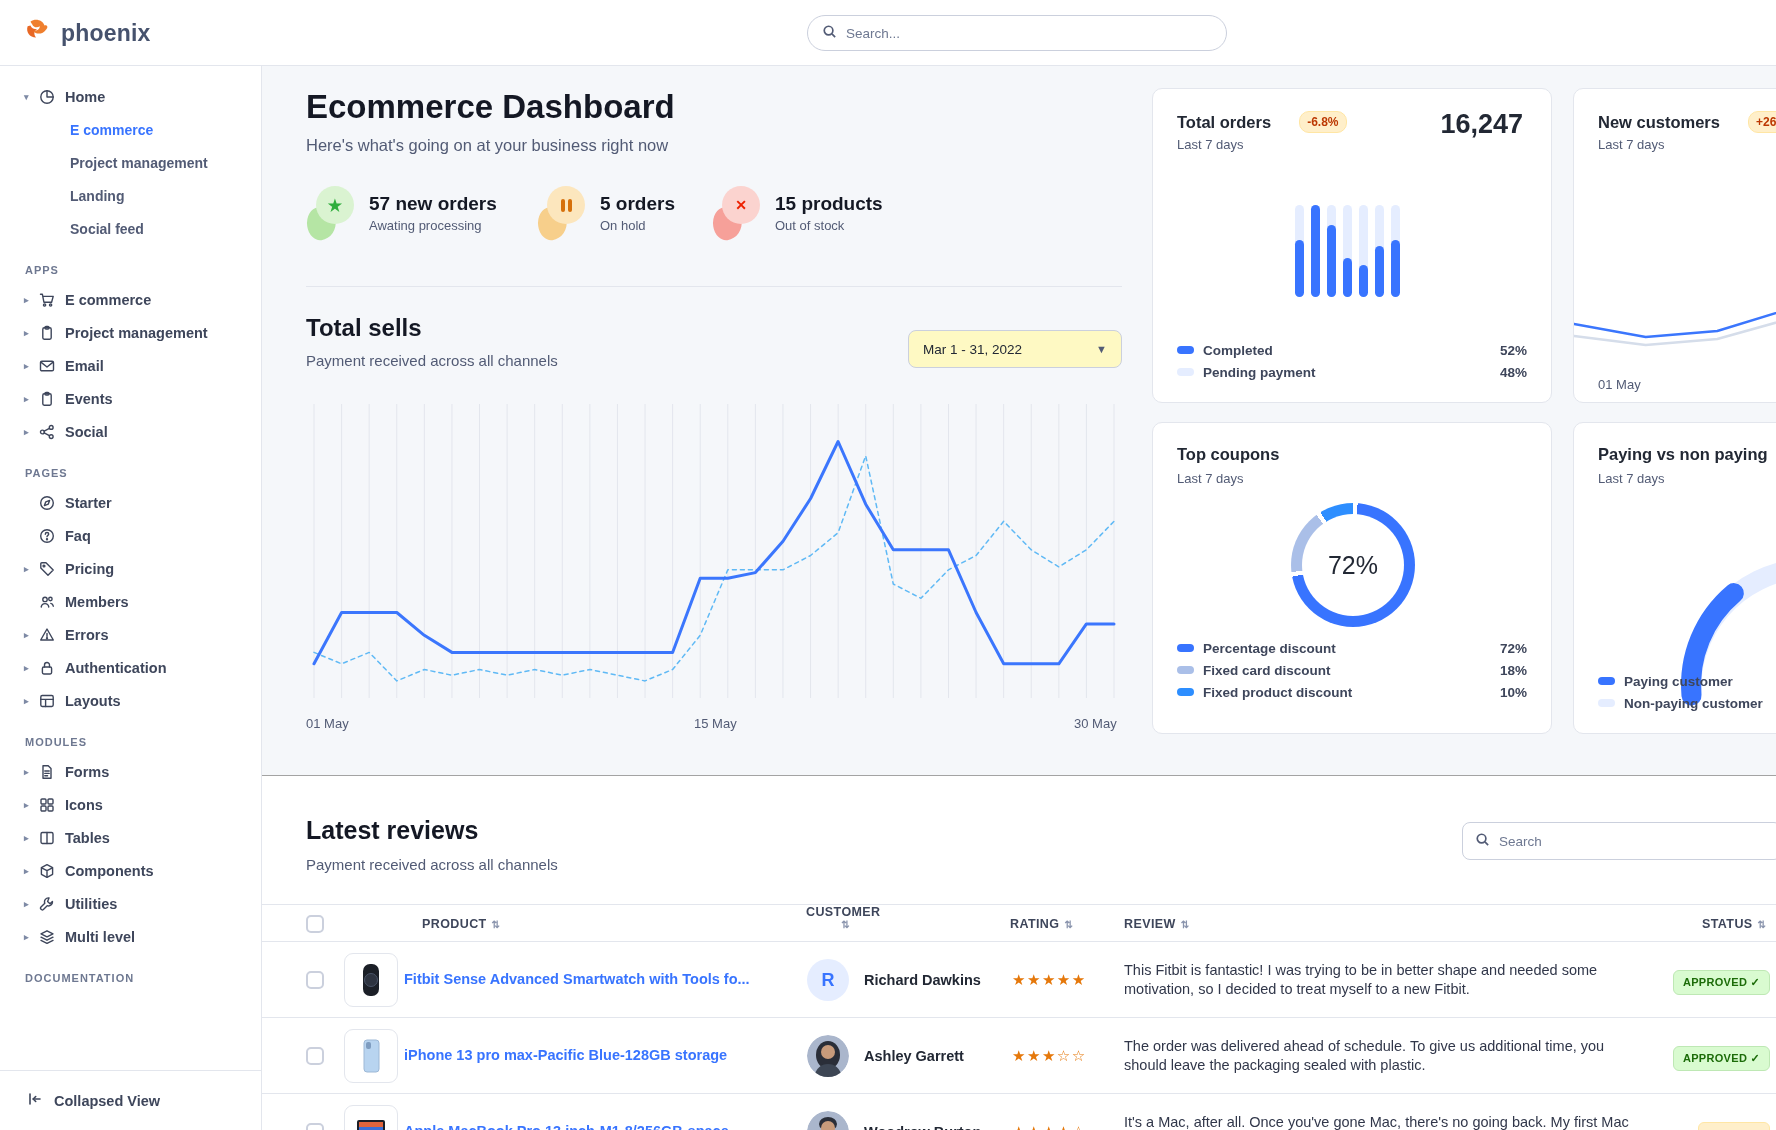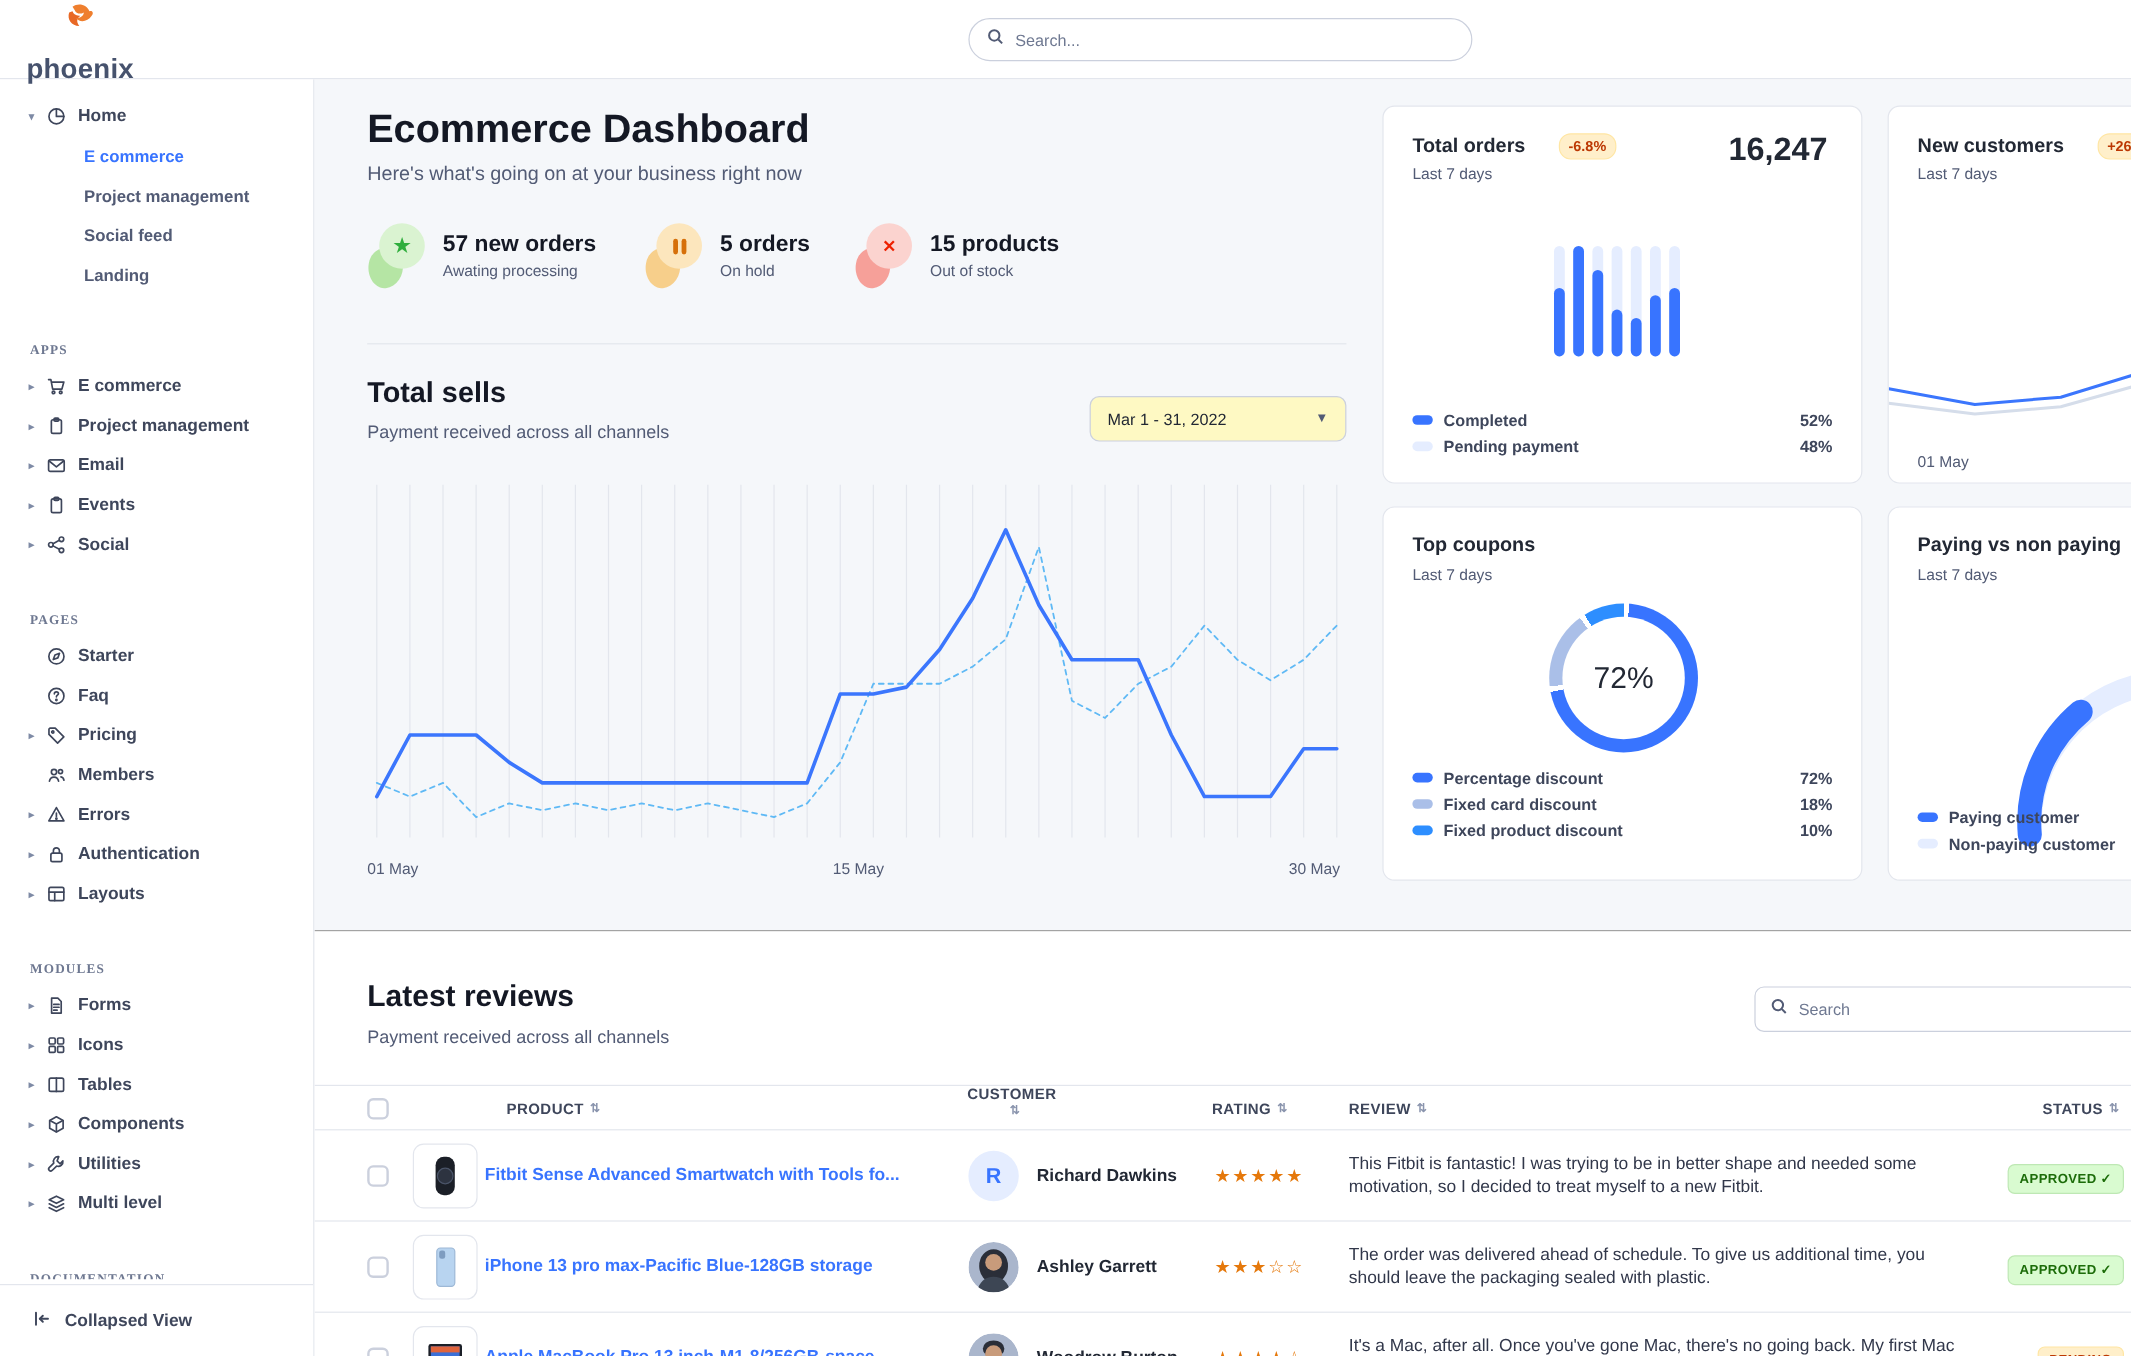--- a/index.html
+++ b/index.html
@@ -3,41 +3,41 @@
 <meta charset="utf-8">
 <style>
   * { margin:0; padding:0; box-sizing:border-box; }
   body { background:#fff; }
   .app { position:relative; width:1776px; height:1130px; background:#fff;
          font-family:"Liberation Sans", sans-serif; overflow:hidden; color:#31374a; }
 
   
   .topbar { position:absolute; top:0; left:0; width:1776px; height:66px; background:#fff;
             border-bottom:1px solid #e3e6ed; z-index:5; }
-  .logo { position:absolute; left:22px; top:0; height:66px; display:flex; align-items:center; gap:9px; cursor:pointer;flex-direction:column; }
+  .logo { position:absolute; left:22px; top:0; height:66px; display:flex; align-items:center; gap:9px; cursor:pointer; }
   .logo-text { font-size:23px; font-weight:700; color:#46526d; letter-spacing:.2px; }
   .search-pill { position:absolute; left:807px; top:15px; width:420px; height:36px; border:1px solid #cbd0dd;
                  border-radius:18px; display:flex; align-items:center; padding:0 14px; gap:9px; background:#fff; }
   .search-pill input { border:none; outline:none; flex:1; font-size:13.5px; color:#31374a; background:transparent;
                        font-family:"Liberation Sans",sans-serif; }
   .search-pill input::placeholder, .rev-search input::placeholder { color:#6e7891; }
 
   
   .sidebar { position:absolute; top:66px; left:0; width:262px; height:1064px; background:#fff;
              border-right:1px solid #e3e6ed; z-index:4; }
   .sidebar nav { padding-top:14px; overflow:hidden; height:1000px; }
   .nav-item { display:flex; align-items:center; height:33px; padding-left:24px; cursor:pointer;
               color:#3e465b; font-size:14.5px; font-weight:700; }
   .nav-caret { width:15px; font-size:9px; color:#7e8aa5; }
   .nav-ico { width:26px; display:flex; align-items:center; color:#3e465b; }
   .nav-ico svg { stroke:#3e465b; }
   .nav-sub { height:33px; display:flex; align-items:center; padding-left:70px; font-size:14px;
              color:#525b75; font-weight:600; cursor:pointer; }
   .nav-sub.active { color:#3874ff; }
-  .nav-label { margin:41px 0 7px 25px; font-size:11px; letter-spacing:1px; color:#6e7891; font-weight:700;font-family:Liberation Serif, serif; }
+  .nav-label { margin:19px 0 7px 25px; font-size:11px; letter-spacing:1px; color:#6e7891; font-weight:700; }
   .side-footer { position:absolute; bottom:0; left:0; right:0; height:60px; border-top:1px solid #e3e6ed;
                  display:flex; align-items:center; gap:11px; padding-left:27px; color:#3e465b;
                  font-size:14.5px; font-weight:700; cursor:pointer; background:#fff; }
 
   
   .main { position:absolute; left:262px; top:66px; width:1514px; height:1064px; }
   .dashboard { position:absolute; top:0; left:0; width:100%; height:709px; background:#f5f7fa; }
 
   .page-title { position:absolute; left:44px; top:22px; font-size:33px; font-weight:800; color:#141824; }
   .page-subtitle { position:absolute; left:44px; top:70px; font-size:16.5px; color:#525b75; }
@@ -158,22 +158,22 @@
           <span class="nav-ico">
             <svg stroke="#3e465b" width="16" height="16" viewBox="0 0 16 16" fill="none" stroke-width="1.4" stroke-linecap="round" stroke-linejoin="round">
               <circle cx="8" cy="8" r="6.2"></circle>
               <path d="M8 1.8V8h6.2"></path>
             </svg>
           </span>
           <span>Home</span>
         </div>
         <div class="nav-sub active">E commerce</div>
         <div class="nav-sub">Project management</div>
+        <div class="nav-sub">Landing</div>
         <div class="nav-sub">Social feed</div>
-        <div class="nav-sub">Landing</div>
         <div class="nav-label">APPS</div>
         <div class="nav-item">
           <span class="nav-caret">▸</span>
           <span class="nav-ico">
             <svg stroke="#3e465b" width="16" height="16" viewBox="0 0 16 16" fill="none" stroke-width="1.4" stroke-linecap="round" stroke-linejoin="round">
               <path d="M1.5 2.3h1.9l1.5 7.9h7.7l1.6-5.8H4.1"></path>
               <circle cx="5.6" cy="13" r="1.1"></circle>
               <circle cx="11.6" cy="13" r="1.1"></circle>
             </svg>
           </span>

